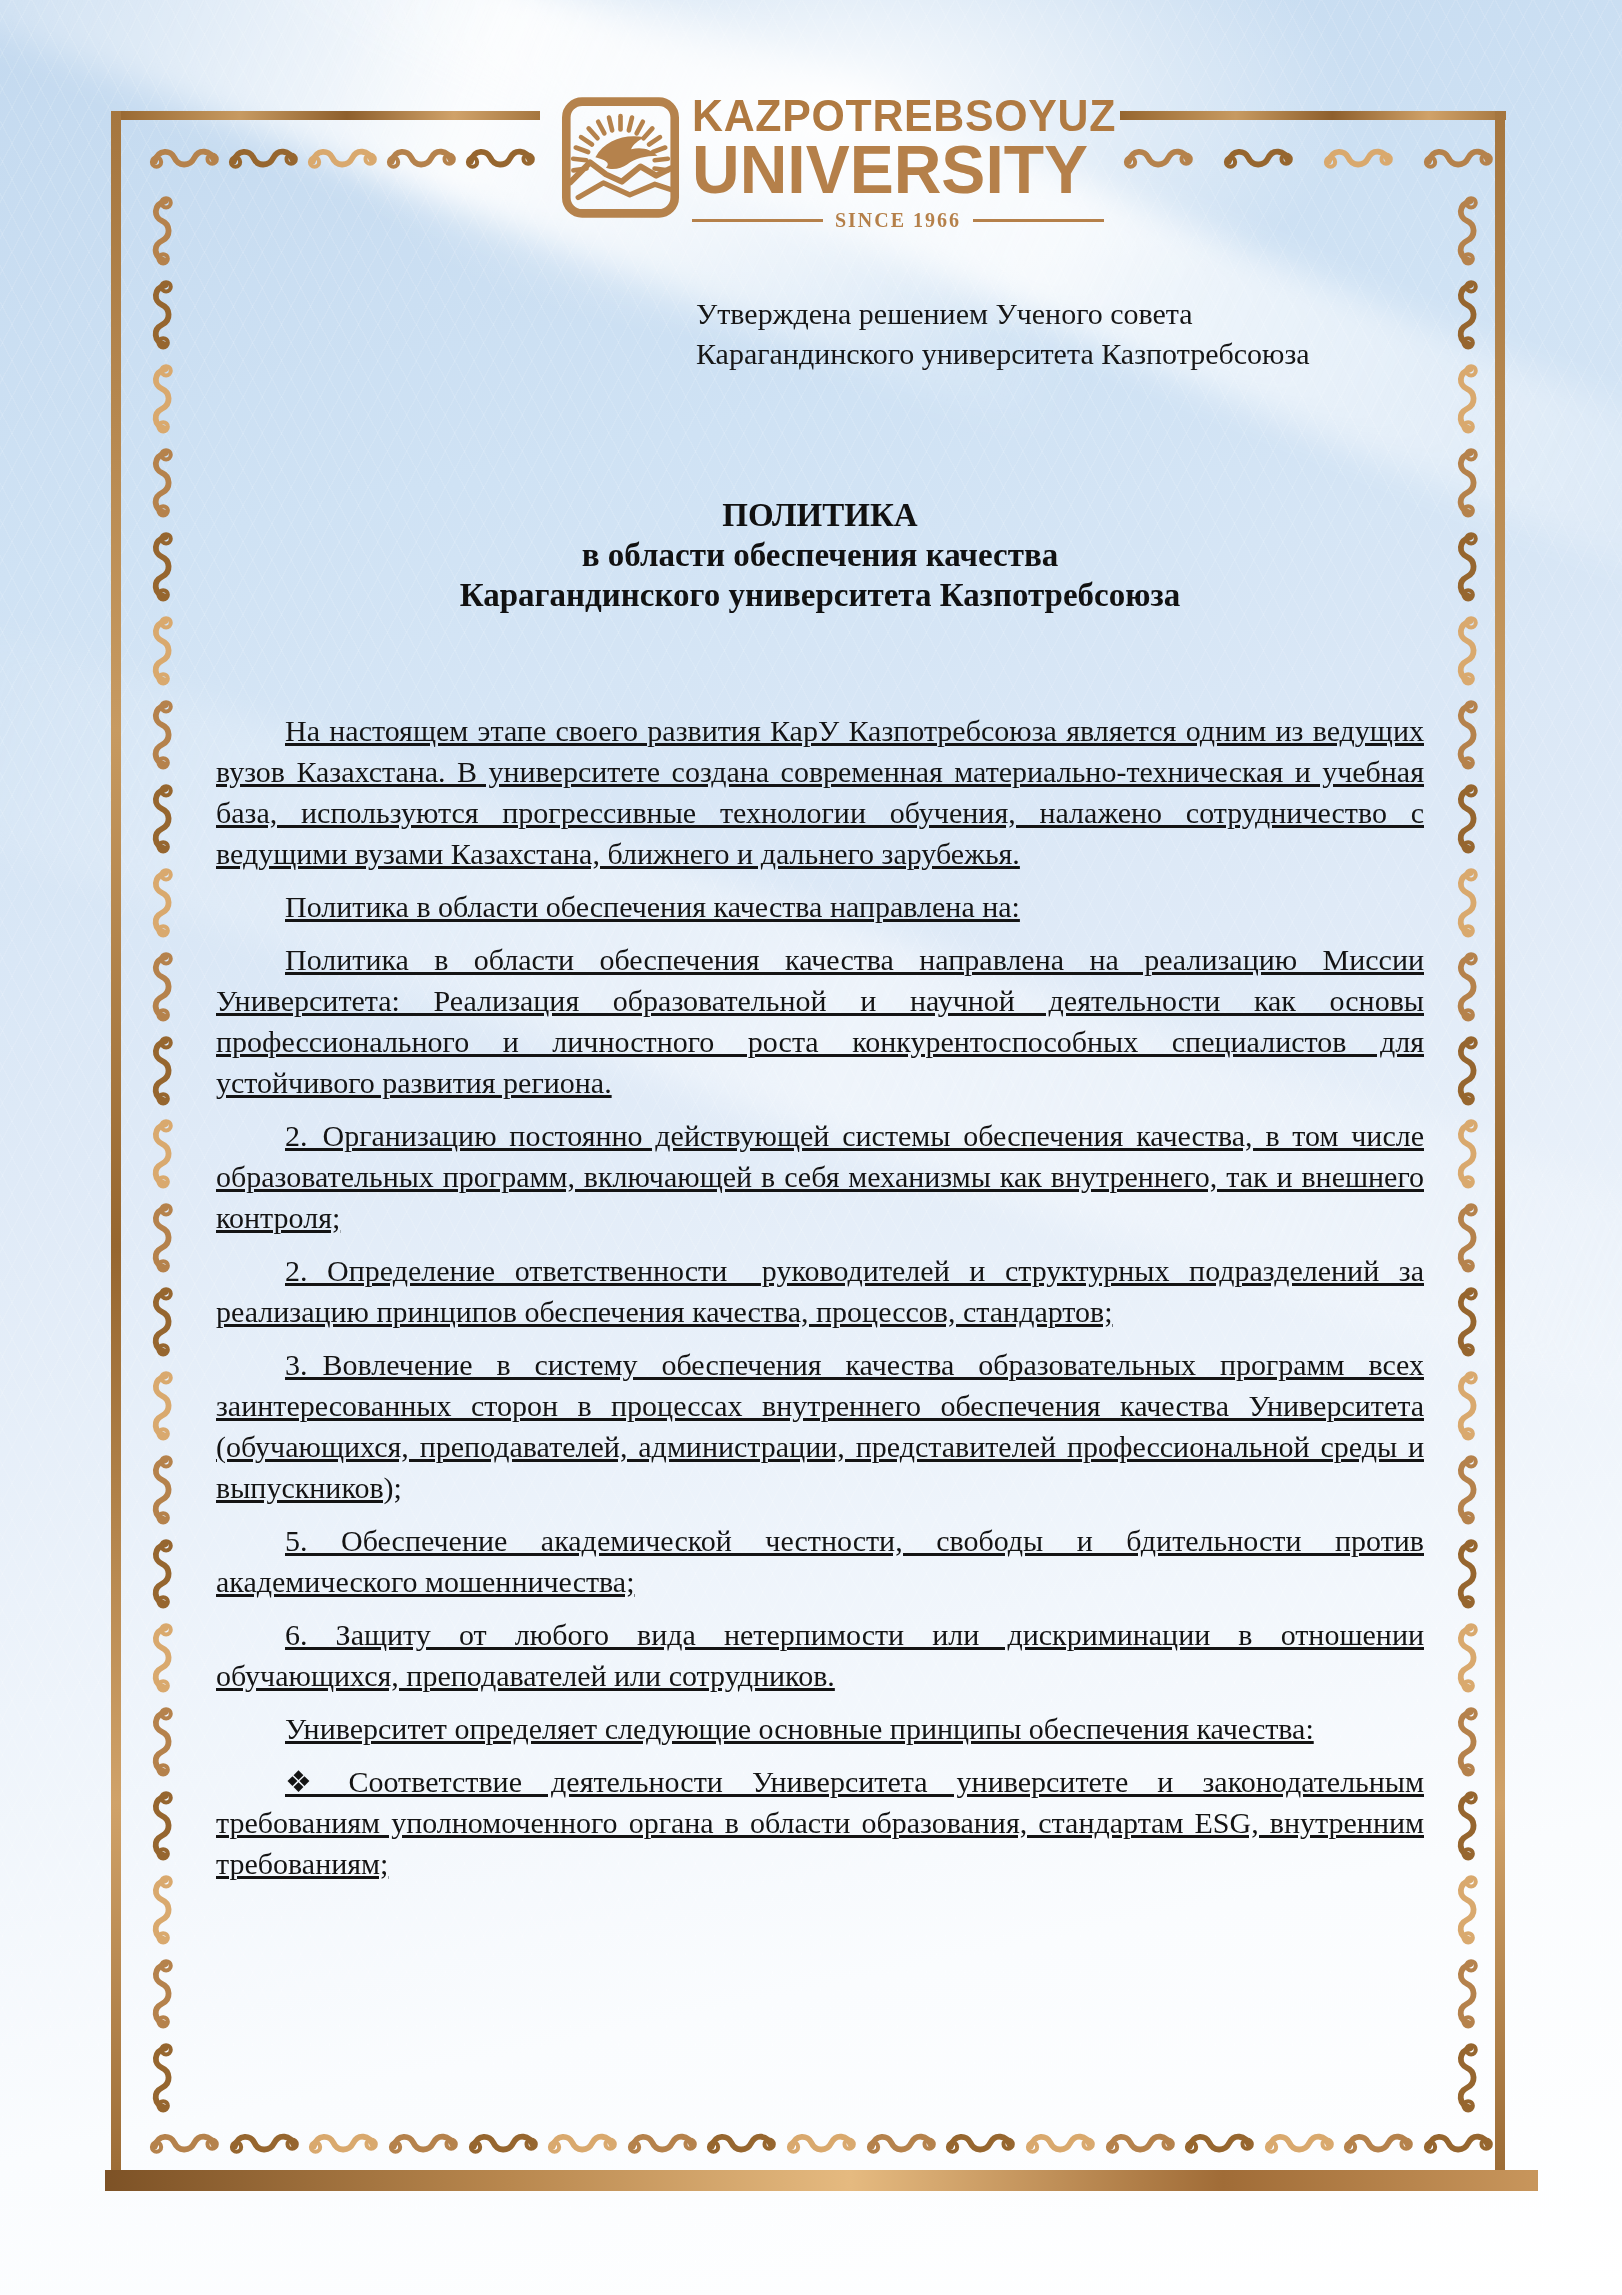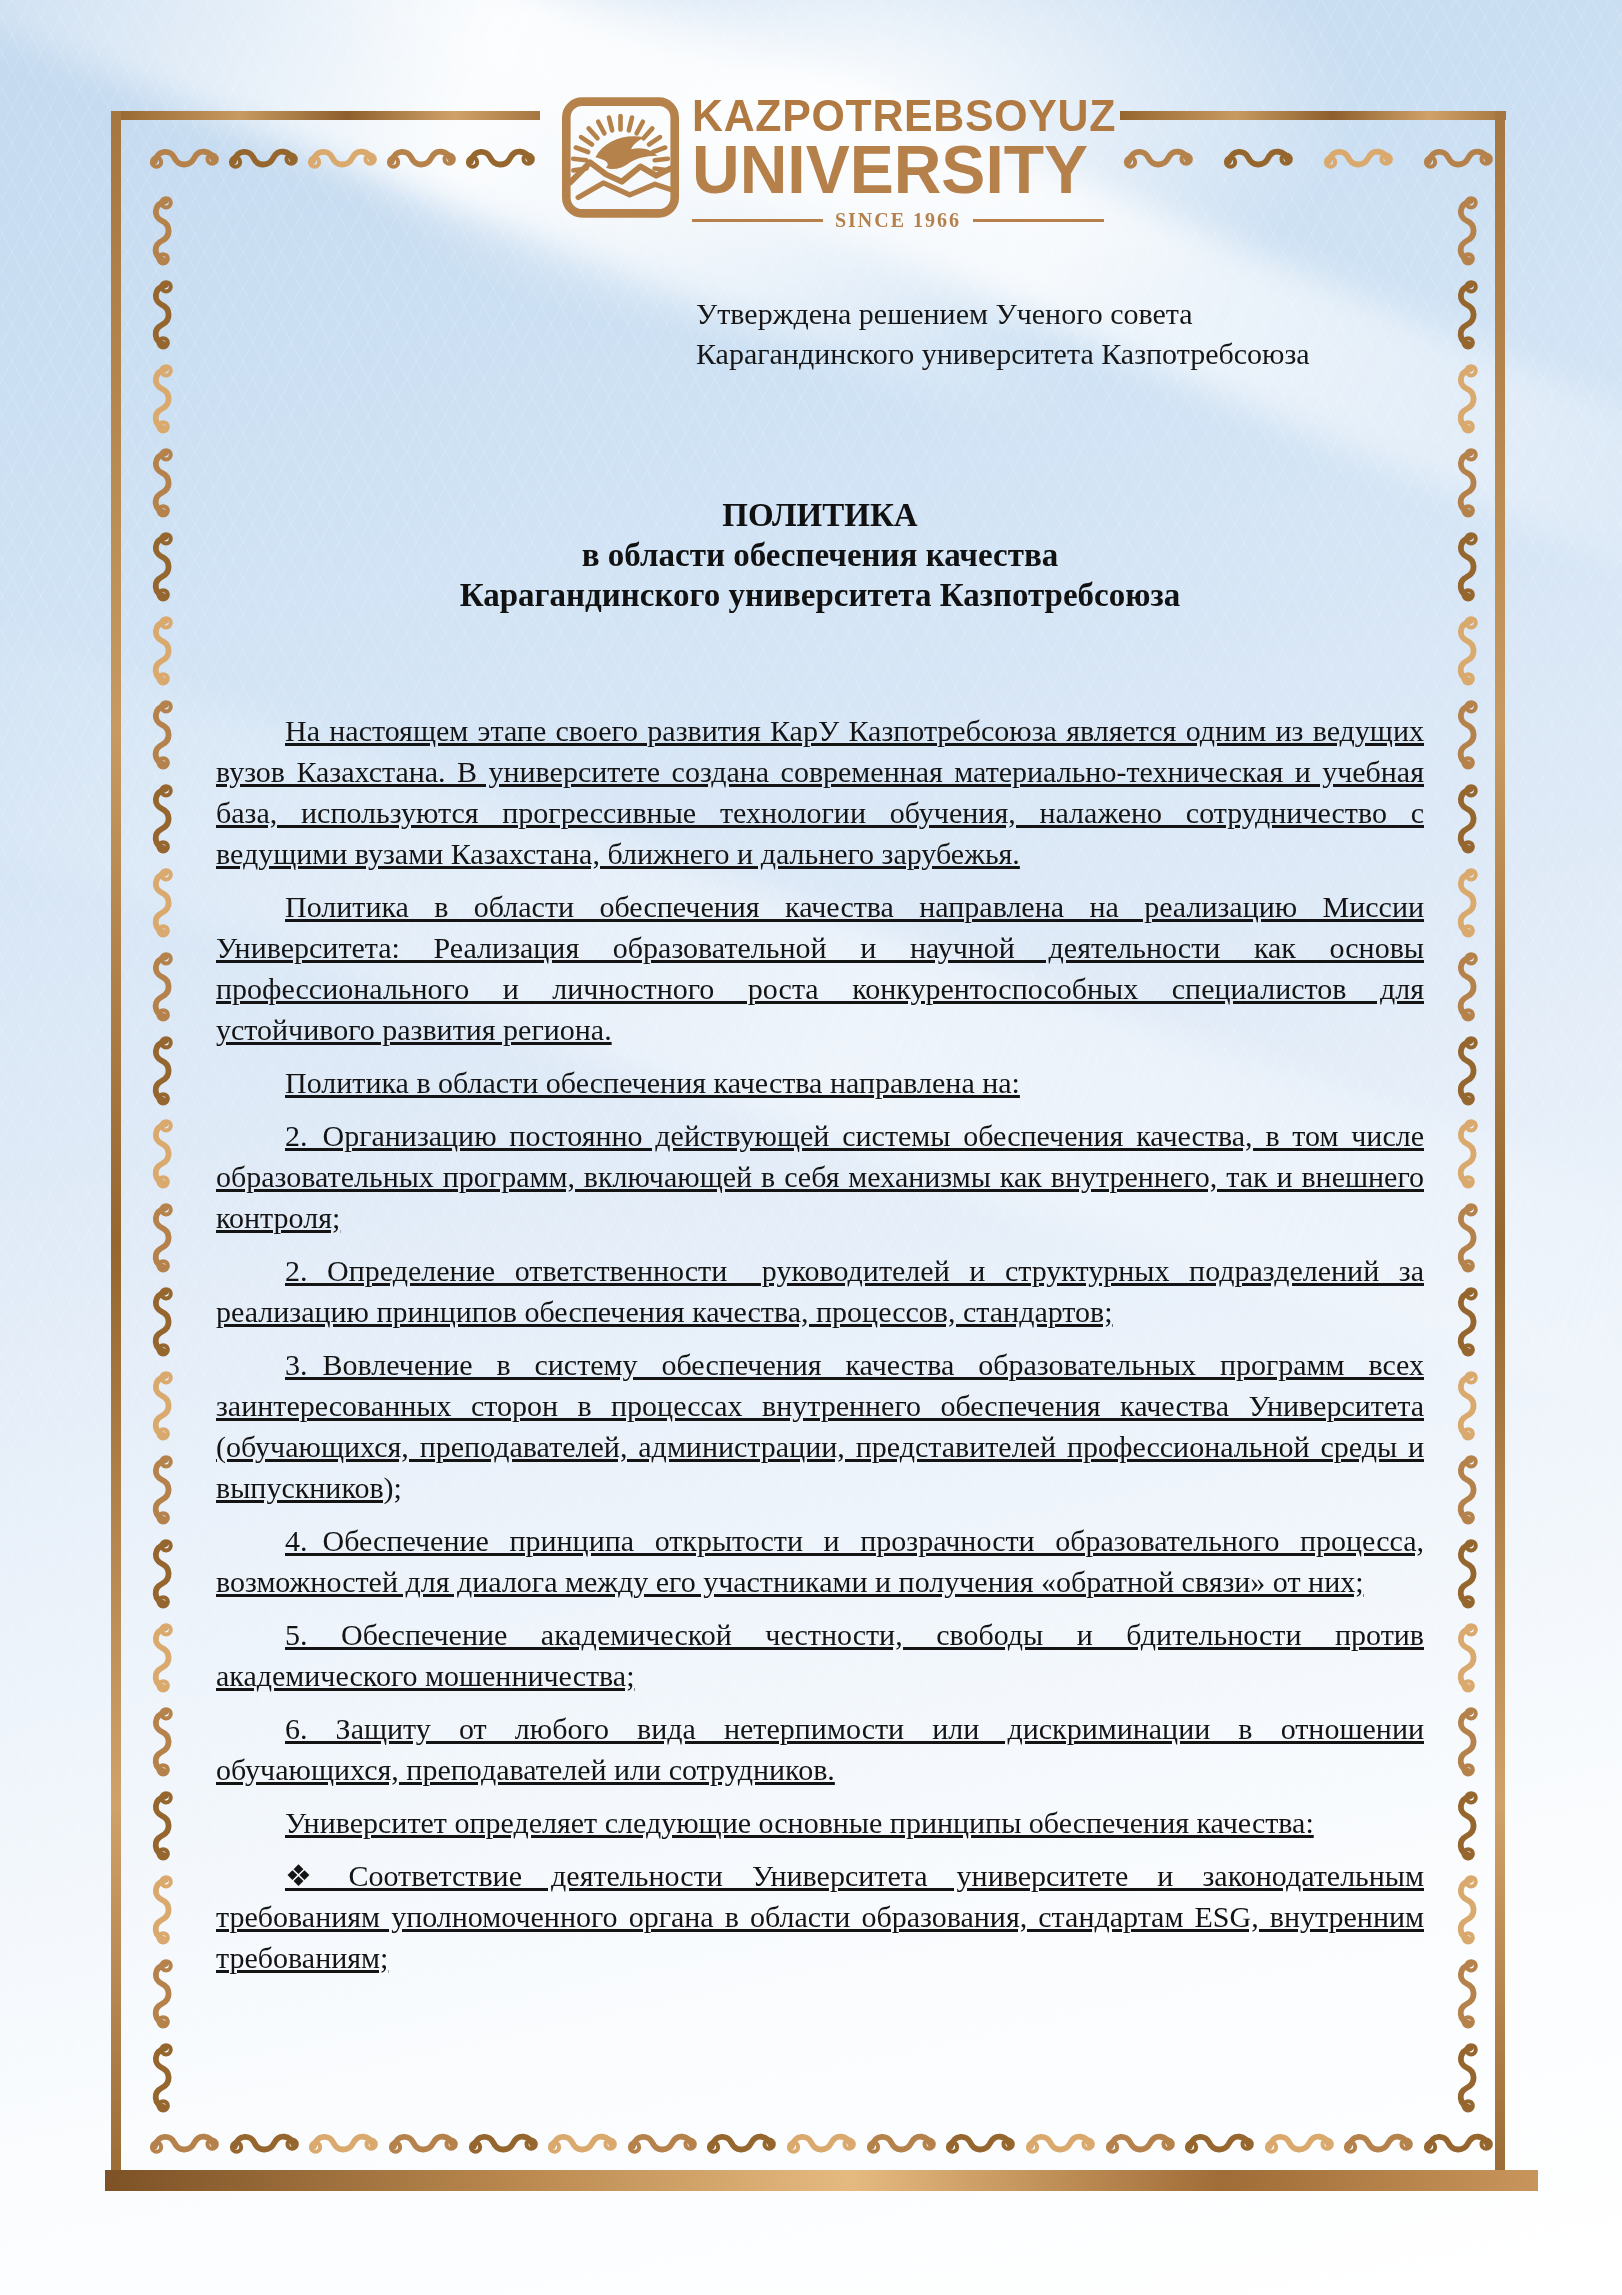--- a/index.html
+++ b/index.html
@@ -496,24 +496,23 @@
 </div>
 
 <div class="title">
   <div>ПОЛИТИКА</div>
   <div>в области обеспечения качества</div>
   <div>Карагандинского университета Казпотребсоюза</div>
 </div>
 
 <div class="body-text" id="body-paragraphs">
     <p>На настоящем этапе своего развития КарУ Казпотребсоюза является одним из ведущих вузов Казахстана. В университете создана современная материально-техническая и учебная база, используются прогрессивные технологии обучения, налажено сотрудничество с ведущими вузами Казахстана, ближнего и дальнего зарубежья.</p>
+    <p>Политика в области обеспечения качества направлена на:</p>
     <p>Политика в области обеспечения качества направлена на реализацию Миссии Университета: Реализация образовательной и научной деятельности как основы профессионального и личностного роста конкурентоспособных специалистов для устойчивого развития региона.</p>
-    <p>Политика в области обеспечения качества направлена на:</p>
     <p>2. Организацию постоянно действующей системы обеспечения качества, в том числе образовательных программ, включающей в себя механизмы как внутреннего, так и внешнего контроля;</p>
     <p>2. Определение ответственности  руководителей и структурных подразделений за реализацию принципов обеспечения качества, процессов, стандартов;</p>
     <p>3. Вовлечение в систему обеспечения качества образовательных программ всех заинтересованных сторон в процессах внутреннего обеспечения качества Университета (обучающихся, преподавателей, администрации, представителей профессиональной среды и выпускников);</p>
-    <p>4. Обеспечение принципа открытости и прозрачности образовательного процесса, возможностей для диалога между его участниками и получения «обратной связи» от них;</p>
     <p>5. Обеспечение академической честности, свободы и бдительности против академического мошенничества;</p>
     <p>6. Защиту от любого вида нетерпимости или дискриминации в отношении обучающихся, преподавателей или сотрудников.</p>
     <p>Университет определяет следующие основные принципы обеспечения качества:</p>
     <p>❖ Соответствие деятельности Университета университете и законодательным требованиям уполномоченного органа в области образования, стандартам ESG, внутренним требованиям;</p>
   </div>
 
 
 </body></html>

